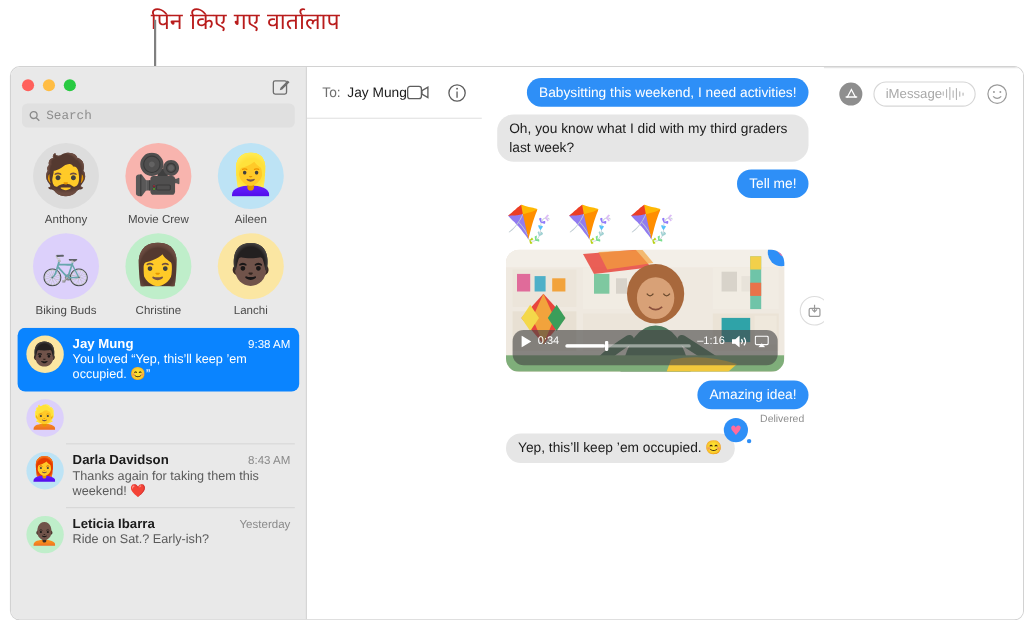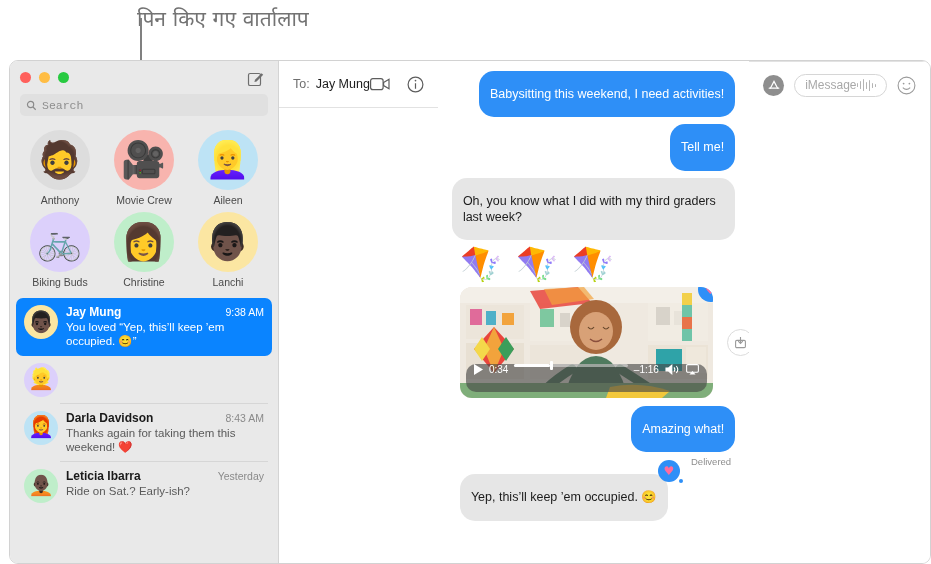--- a/index.html
+++ b/index.html
@@ -7,21 +7,21 @@
   body {
     background:#ffffff;
     font-family:"Liberation Sans", sans-serif;
     -webkit-font-smoothing:antialiased;
   }
 
   
   #callout-label {
     position:absolute; left:137px; top:4px;
     font-family:"DejaVu Sans", sans-serif;
-    font-size:21px; color:#737373; white-space:nowrap;
+    font-size:21px; color:#b91c1c; white-space:nowrap;
   }
   #callout-leader {
     position:absolute; left:140px; top:18px;
     width:2px; height:120px; background:#808080;
   }
   #callout-bracket {
     position:absolute; left:15px; top:137px;
     width:252px; height:10px;
     border-top:2px solid #808080;
     border-left:2px solid #808080;
@@ -116,21 +116,21 @@
   #to-name  { font-size:12.5px; color:#1c1c1c; }
   #header-actions { margin-left:auto; display:flex; align-items:center; gap:17px; color:#5d5d5d; }
   #header-actions svg { display:block; }
 
   
   #thread { flex:1; padding:10px 14px 4px; position:relative; overflow:hidden; }
   .row { display:flex; margin-bottom:7px; }
   .row.out { justify-content:flex-end; }
   .row.in  { justify-content:flex-start; }
   .bub {
-    max-width:420px; padding:15px 11px; border-radius:15px;
+    max-width:420px; padding:5px 11px; border-radius:15px;
     font-size:12.5px; line-height:1.3; position:relative;
   }
   .bub.out { background:#2e8ff7; color:#ffffff; }
   .bub.in  { background:#e6e6e6; color:#1c1c1c; }
   .bub.out::after {
     content:""; position:absolute; right:-4px; bottom:0;
     width:10px; height:13px; background:#2e8ff7;
     border-bottom-left-radius:12px; z-index:-1;
   }
   .bub.in::after {
@@ -149,21 +149,21 @@
   #video-row { display:flex; align-items:center; gap:14px; margin:0 0 8px 8px; }
   #video {
     position:relative; width:253px; height:111px;
     border-radius:12px; overflow:hidden; flex:none;
     background:linear-gradient(#efe7dc,#e2d8c9);
   }
   #video-art { position:absolute; inset:0; }
   #controls {
     position:absolute; left:6px; right:6px; bottom:6px; height:28px;
     background:rgba(70,70,70,.62); border-radius:10px;
-    display:flex; align-items:flex-start; gap:6px; padding:0 8px;
+    display:flex; align-items:flex-end; gap:6px; padding:16px 8px;
     color:#ffffff; font-size:10px;
   }
   #scrub { flex:1; height:3px; background:rgba(255,255,255,.45); border-radius:2px; position:relative; }
   #scrub-fill { position:absolute; left:0; top:0; bottom:0; width:31%; background:#ffffff; border-radius:2px; }
   #scrub-knob { position:absolute; left:31%; top:-3px; width:3px; height:9px; background:#ffffff; border-radius:1px; }
   #controls svg { display:block; }
   .tapback {
     position:absolute; background:#2e8ff7; border-radius:50%;
     display:flex; align-items:center; justify-content:center;
   }
@@ -323,25 +323,25 @@
           </svg>
         </span>
       </div>
     </div>
 
     <div id="thread">
       <div id="msgs">
           <div class="row out">
             <div class="bub out">Babysitting this weekend, I need activities!</div>
           </div>
+          <div class="row in">
+            <div class="bub in">Oh, you know what I did with my third graders last week?</div>
+          </div>
           <div class="row out">
             <div class="bub out">Tell me!</div>
-          </div>
-          <div class="row in">
-            <div class="bub in">Oh, you know what I did with my third graders last week?</div>
           </div>
         </div>
 
       <div id="kites">🪁🪁🪁</div>
 
       <div id="video-row">
         <div id="video">
           <svg id="video-art" viewBox="0 0 253 111" preserveAspectRatio="none">
             <rect width="253" height="111" fill="#efe9e0"></rect>
             <rect x="0" y="0" width="253" height="16" fill="#f3efe8"></rect>
@@ -407,21 +407,21 @@
         </div>
         <div id="share-btn">
           <svg width="13" height="13" viewBox="0 0 13 13" fill="none" stroke="currentColor" stroke-width="1.1">
             <rect x="1.6" y="4.4" width="9.8" height="7.2" rx="1.2"></rect>
             <path d="M6.5 1 V7.4 M4.2 5.2 6.5 7.5 8.8 5.2"></path>
           </svg>
         </div>
       </div>
 
       <div class="row out">
-        <div class="bub out">Amazing what!</div>
+        <div class="bub out">Amazing idea!</div>
       </div>
       <div class="delivered">Delivered</div>
 
       <div class="row in">
         <div id="last-in">
           <div class="bub in">Yep, this’ll keep ’em occupied. 😊</div>
           <div id="last-tap" class="tapback">
             <span class="heart">♥</span>
             <span class="dot"></span>
           </div>

